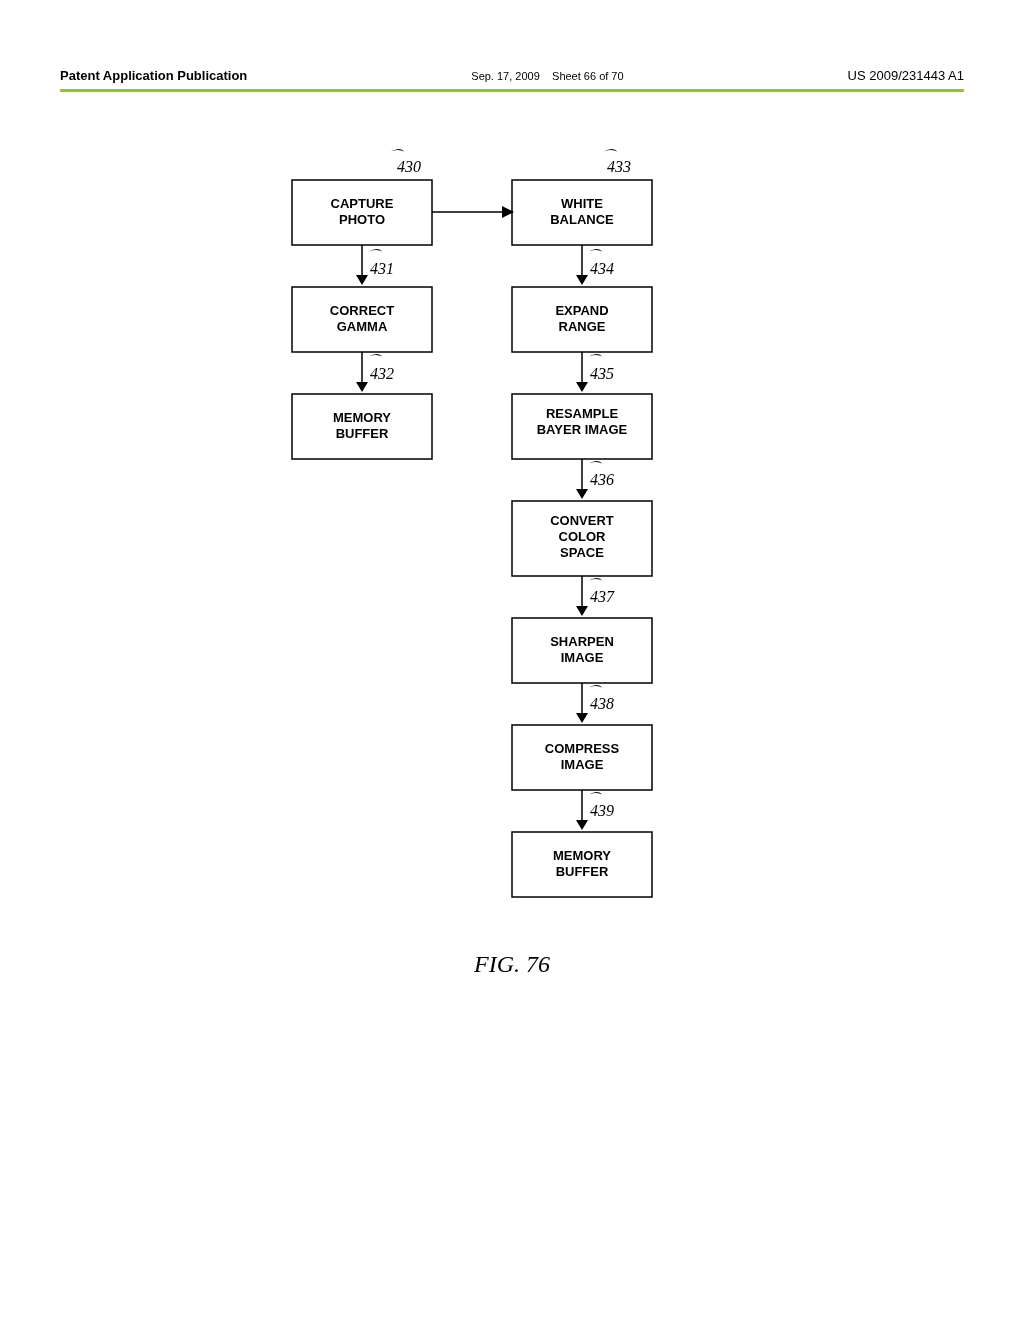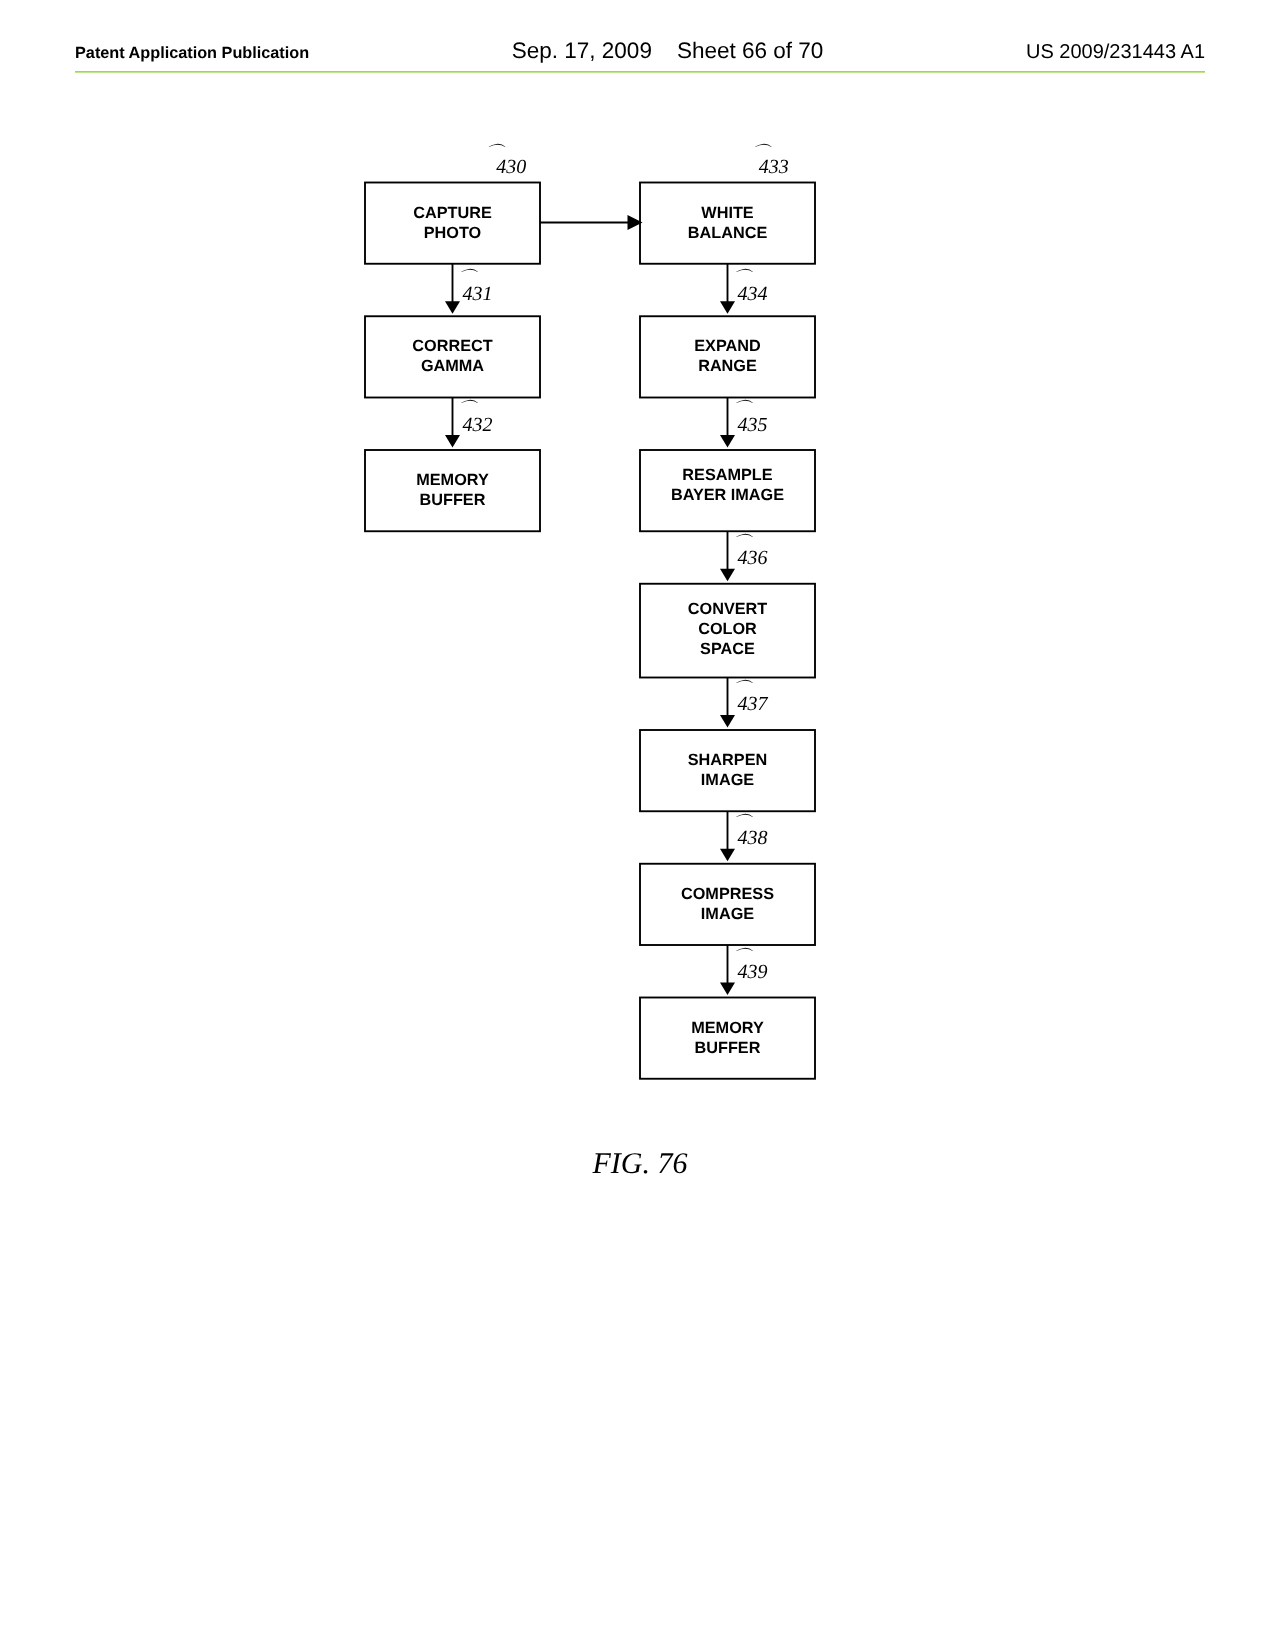--- a/index.html
+++ b/index.html
@@ -13,33 +13,34 @@
     .page {
       width: 1024px;
       min-height: 1320px;
       background: #fff;
       padding: 30px 60px 40px 60px;
     }
     .header {
       display: flex;
       justify-content: space-between;
       align-items: baseline;
-      border-bottom: 1px solid #84cc16;
+      border-bottom: 3px solid #84cc16;
       padding-bottom: 6px;
       margin-bottom: 40px;
     }
     .header-left {
       font-size: 13px;
       font-weight: bold;
     }
     .header-center {
-      font-size: 18px;
+      font-size: 11px;
     }
     .header-right {
-      font-size: 16px;
+      font-size: 13px;
+      margin-top: 38px;
     }
     .diagram-area {
       display: flex;
       flex-direction: column;
       align-items: center;
       position: relative;
       width: 100%;
       padding-top: 10px;
       text-decoration: underline;
     }

